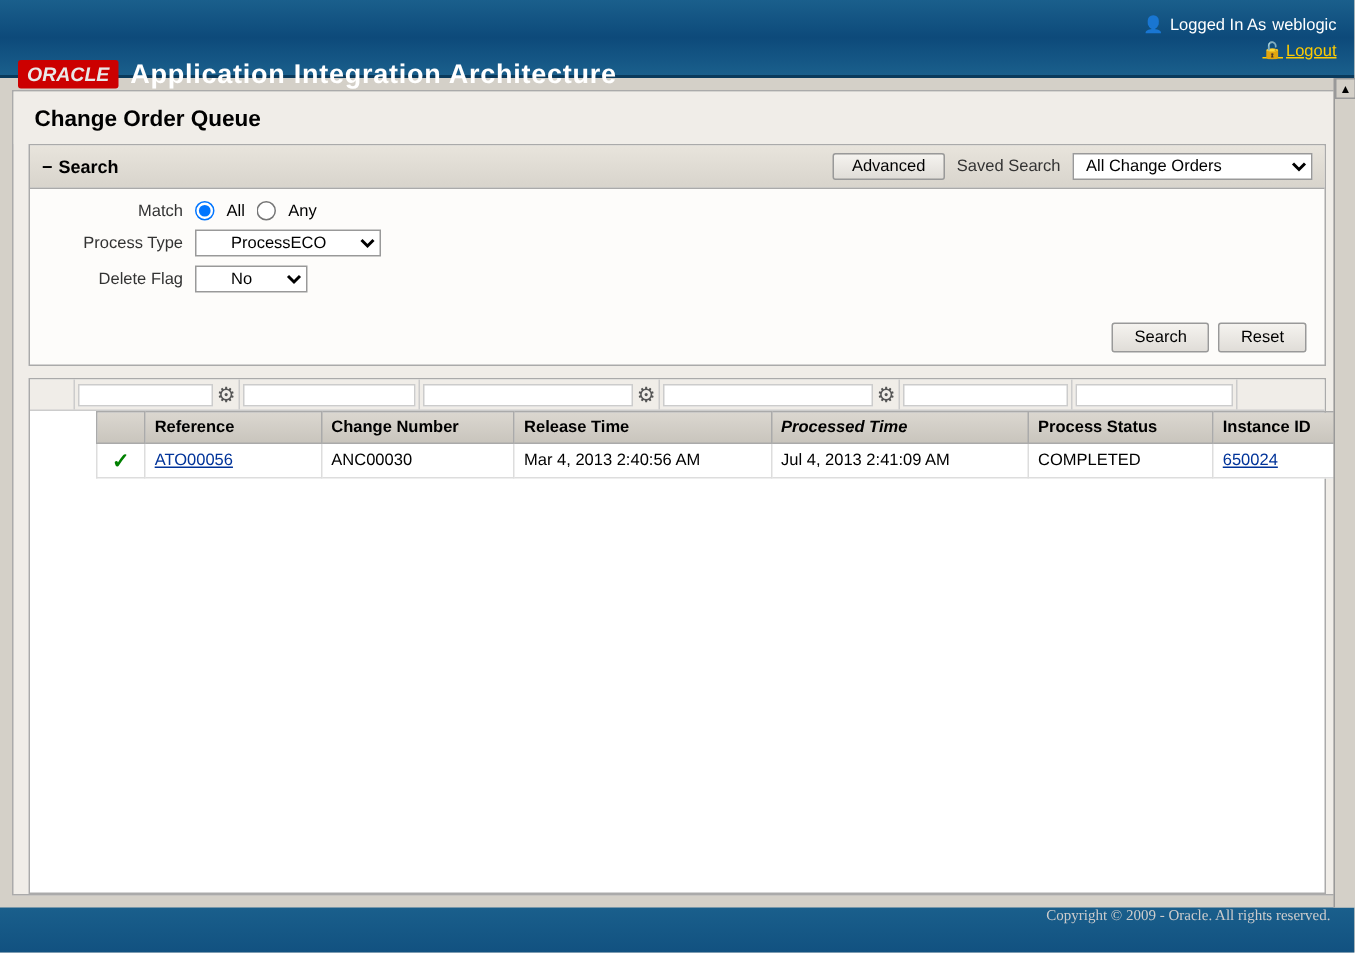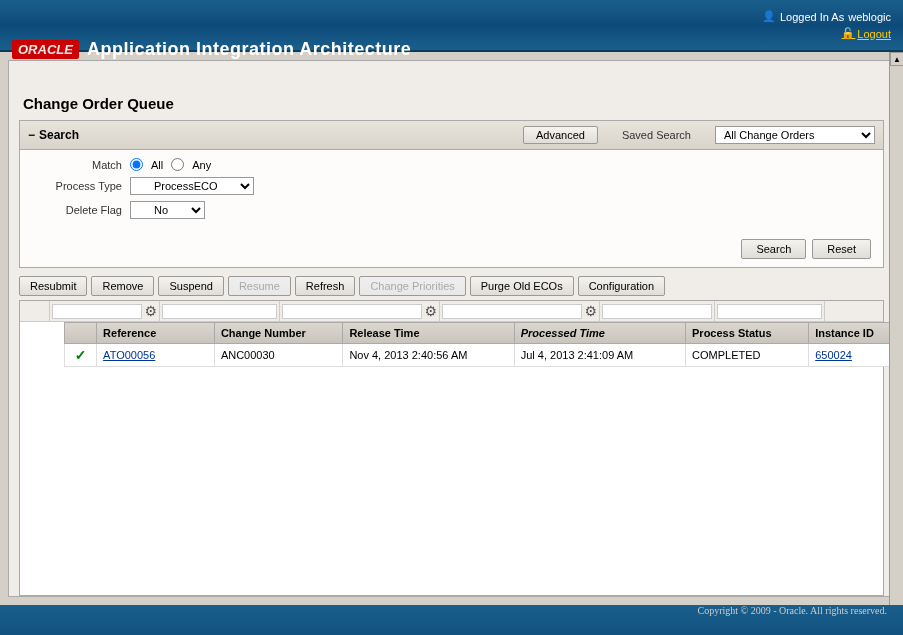--- a/index.html
+++ b/index.html
@@ -41,39 +41,38 @@
       flex-direction: column;
     }
 
     
     .page-title {
       font-size: 15px;
       font-weight: bold;
       color: #000;
       padding: 10px 14px 8px;
       background: #f0ede8;
-      margin-top: 24px;
     }
 
     
     .search-section {
       margin: 0 10px 8px;
       border: 1px solid #aaa;
       background: #fdfcfa;
     }
     .search-header {
       background: linear-gradient(180deg, #e8e4dc 0%, #d8d4cc 100%);
       padding: 5px 8px;
       display: flex;
       align-items: center;
       justify-content: space-between;
       border-bottom: 1px solid #aaa;
     }
     .search-toggle { display: flex; align-items: center; gap: 4px; font-weight: bold; font-size: 12px; cursor: pointer; }
-    .search-header-right { display: flex; align-items: center; gap: 24px; margin-left: 24px; }
+    .search-header-right { display: flex; align-items: center; gap: 8px; margin-left: 24px; }
     .advanced-btn {
       background: linear-gradient(180deg, #f5f3ef 0%, #e0ddd8 100%);
       border: 1px solid #999;
       padding: 2px 12px;
       font-size: 11px;
       cursor: pointer;
       border-radius: 2px;
     }
     .saved-search-label { font-size: 11px; color: #333; }
     .saved-search-select {
@@ -279,30 +278,20 @@
         </select>
       </div>
     </div>
 
     <div class="search-actions">
       <button class="action-btn">Search</button>
       <button class="action-btn">Reset</button>
     </div>
   </div>
 
-  <div class="toolbar">
-    <button class="toolbar-btn">Resubmit</button>
-    <button class="toolbar-btn">Remove</button>
-    <button class="toolbar-btn">Suspend</button>
-    <button class="toolbar-btn disabled">Resume</button>
-    <button class="toolbar-btn">Refresh</button>
-    <button class="toolbar-btn disabled">Change Priorities</button>
-    <button class="toolbar-btn">Purge Old ECOs</button>
-    <button class="toolbar-btn">Configuration</button>
-  </div>
 
   <div class="table-container">
 
     <div class="table-filter-row">
       <div class="filter-cell" style="width:30px;"></div>
       <div class="filter-cell" style="width:110px;">
         <input class="filter-input" type="text" style="">
         <span class="filter-icon">⚙</span>
       </div>
       <div class="filter-cell" style="width:120px;">
@@ -334,21 +323,21 @@
           <th class="col-processed">Processed Time</th>
           <th class="col-status">Process Status</th>
           <th class="col-instance">Instance ID</th>
         </tr>
       </thead>
       <tbody id="table-body">
       <tr>
             <td style="text-align: center;"><span class="check-mark">✓</span></td>
             <td><span class="link-text">ATO00056</span></td>
             <td>ANC00030</td>
-            <td>Nov 4, 2013 2:40:56 AM</td>
+            <td>Mar 4, 2013 2:40:56 AM</td>
             <td>Jul 4, 2013 2:41:09 AM</td>
             <td>COMPLETED</td>
             <td><span class="link-text">650024</span></td>
           </tr>
         </tbody>
     </table>
   </div>
 
 </div>
 

